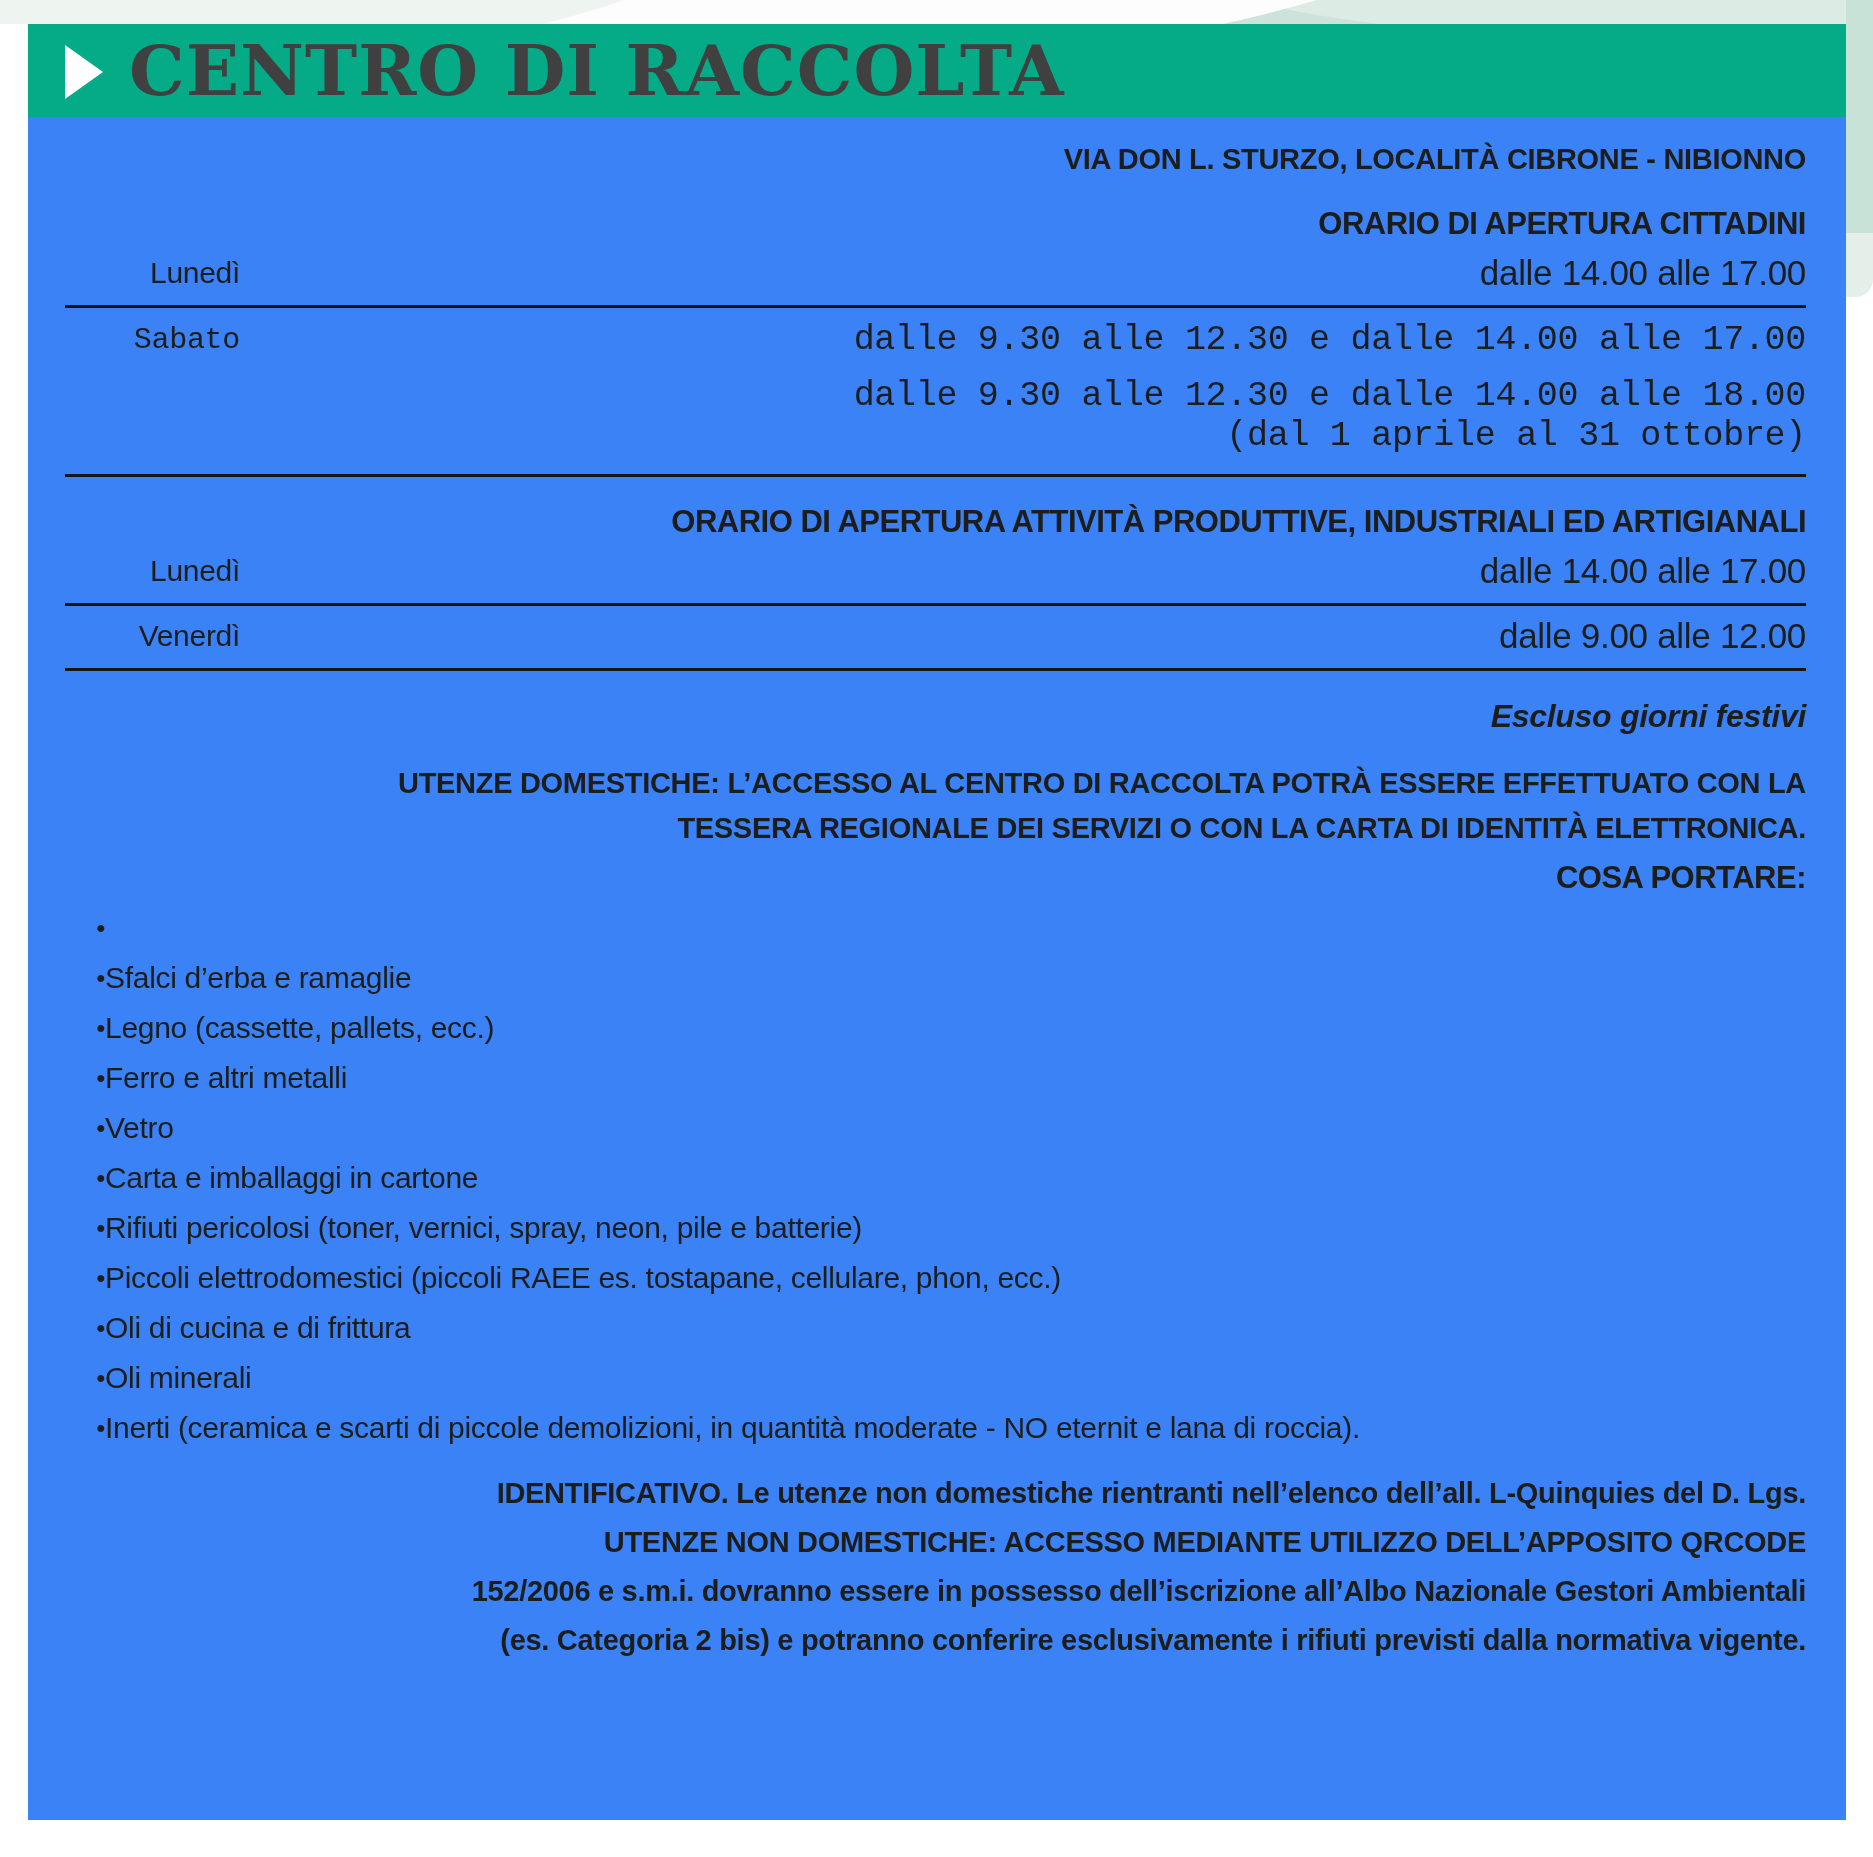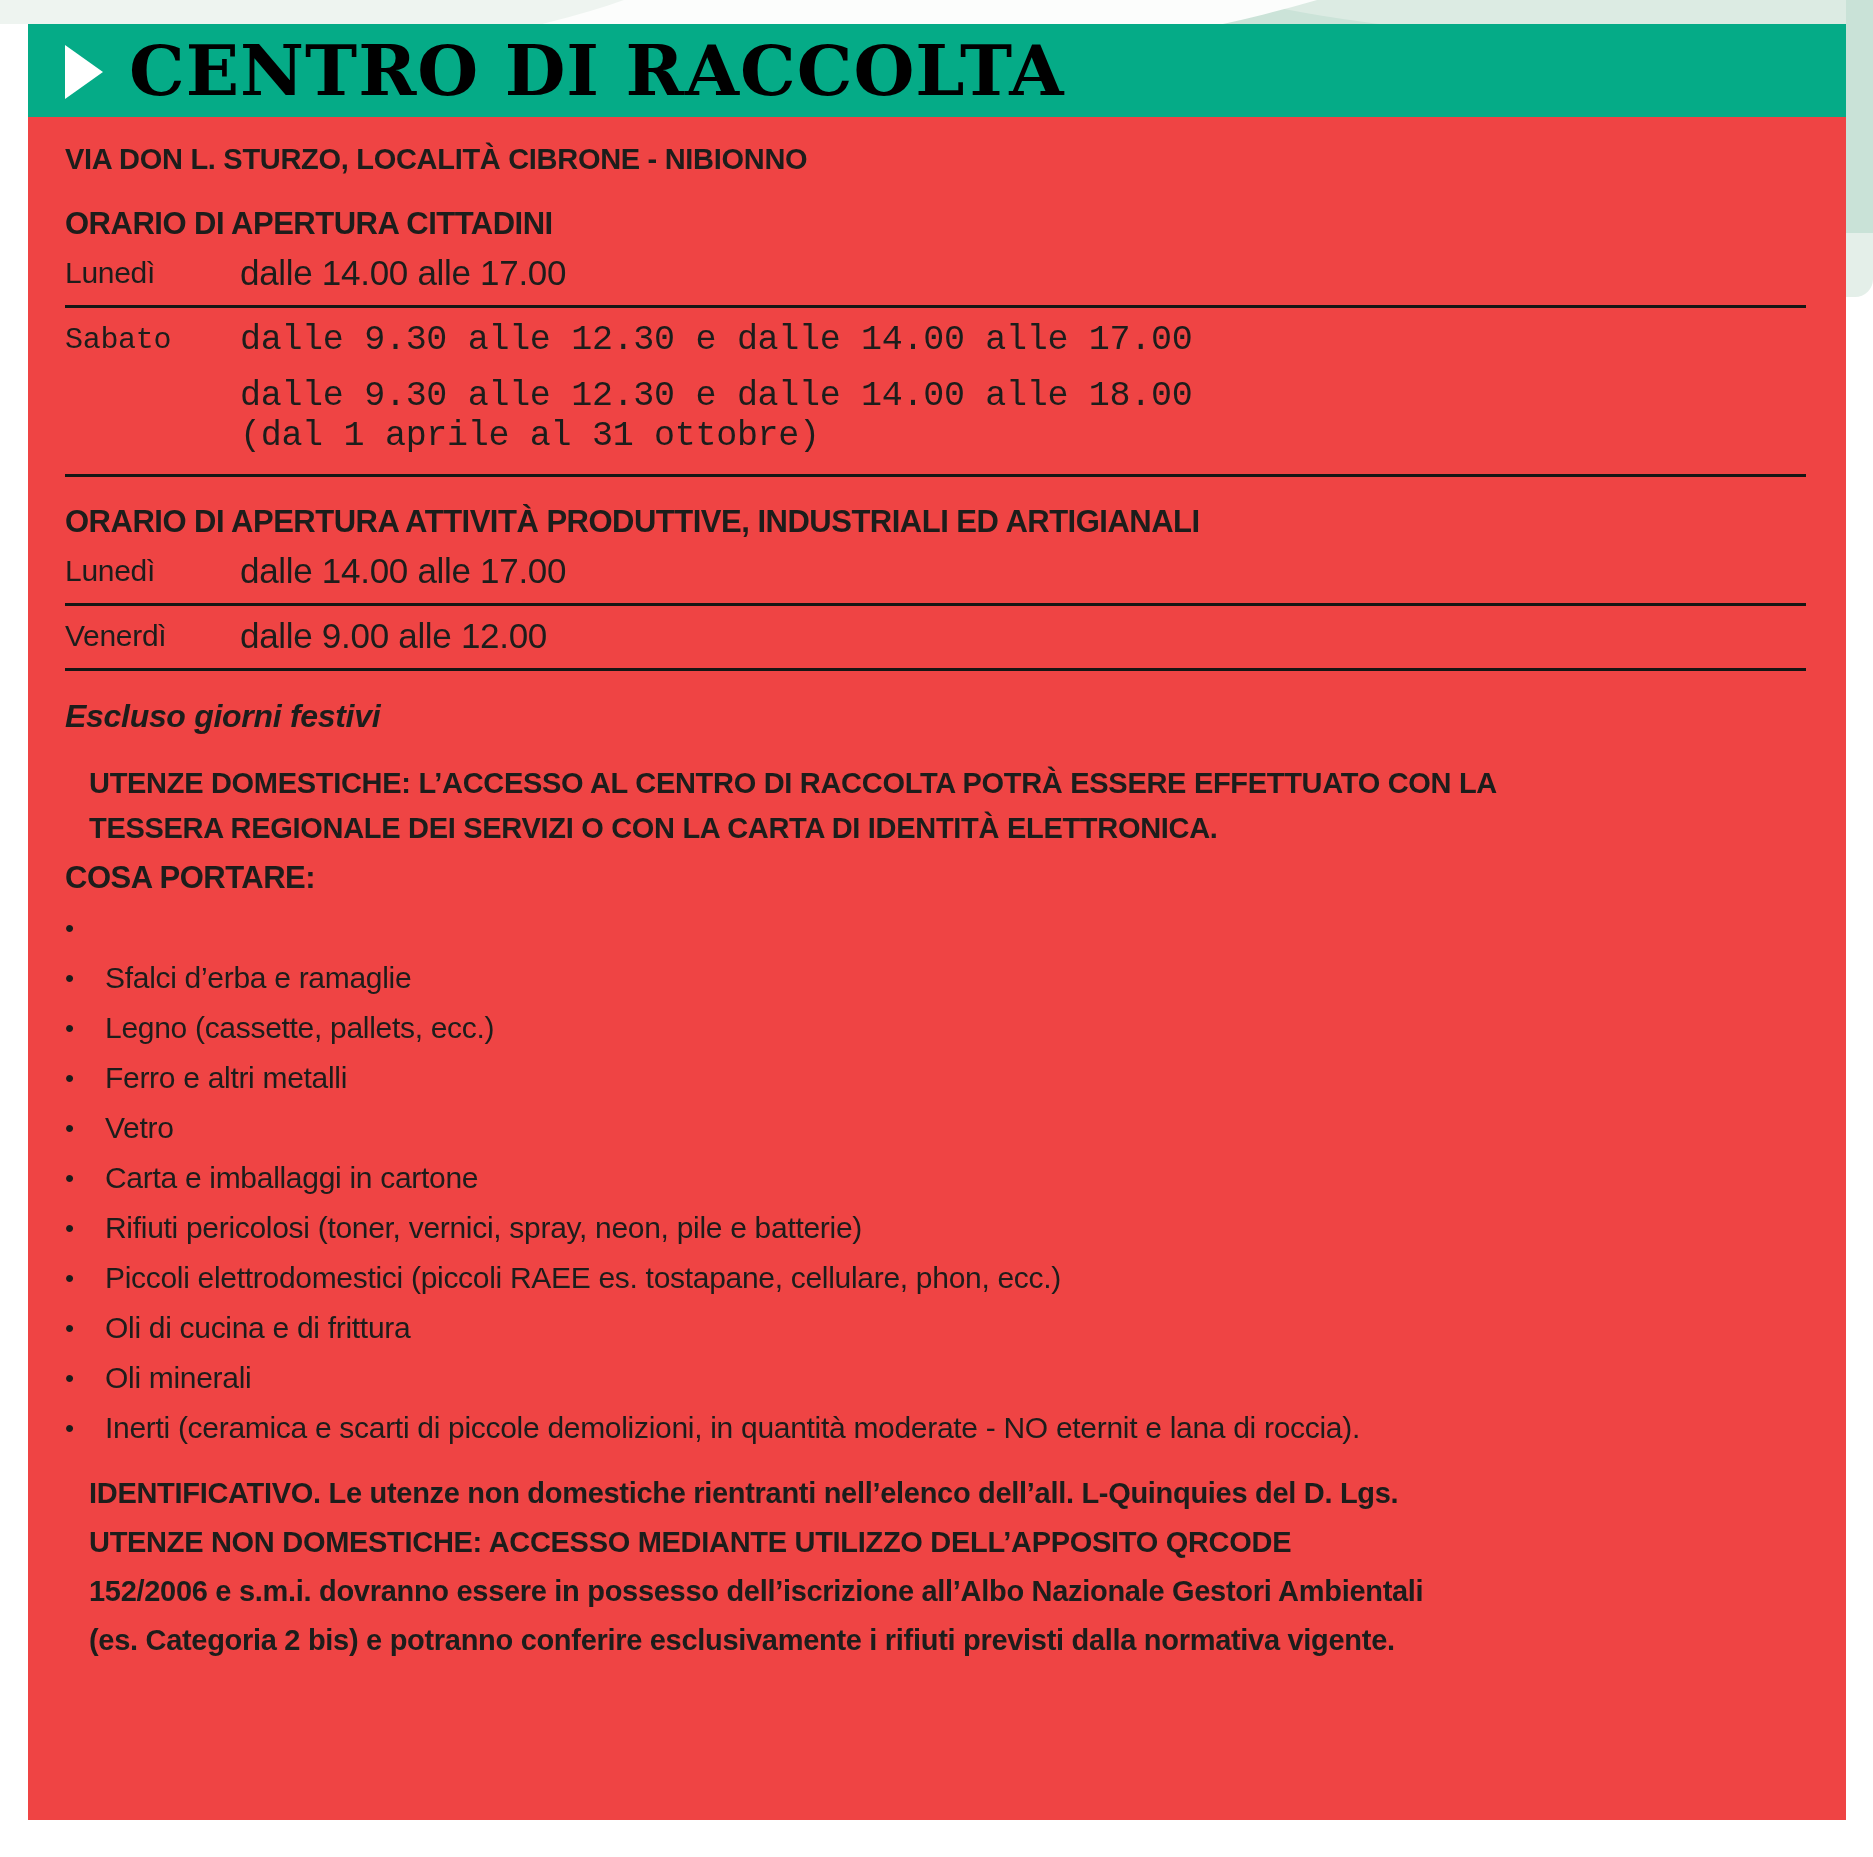--- a/index.html
+++ b/index.html
@@ -43,26 +43,26 @@
   .tri {
     width:0; height:0; flex:0 0 auto;
     border-left:38px solid #ffffff;
     border-top:27px solid transparent;
     border-bottom:27px solid transparent;
     margin-right:26px; margin-top:2px;
   }
   .title {
     font-family:"DejaVu Serif", serif;
     font-weight:bold; font-size:70px; line-height:70px;
-    color:#000000; letter-spacing:1px; white-space:nowrap;
+    color:#404040; letter-spacing:1px; white-space:nowrap;
   }
 
   .content {
-    flex:1 1 auto; background:#ef4444;
-    padding:0 40px 0 37px; overflow:hidden;
+    flex:1 1 auto; background:#3b82f6;
+    padding:0 40px 0 37px; overflow:hidden;text-align:right;
   }
 
   .address {
     margin-top:24px; font-size:29px; line-height:36px; font-weight:bold;
     letter-spacing:-0.3px;
   }
 
   .section-heading {
     margin-top:28px; font-size:31px; line-height:38px; font-weight:bold;
     letter-spacing:-0.5px;

